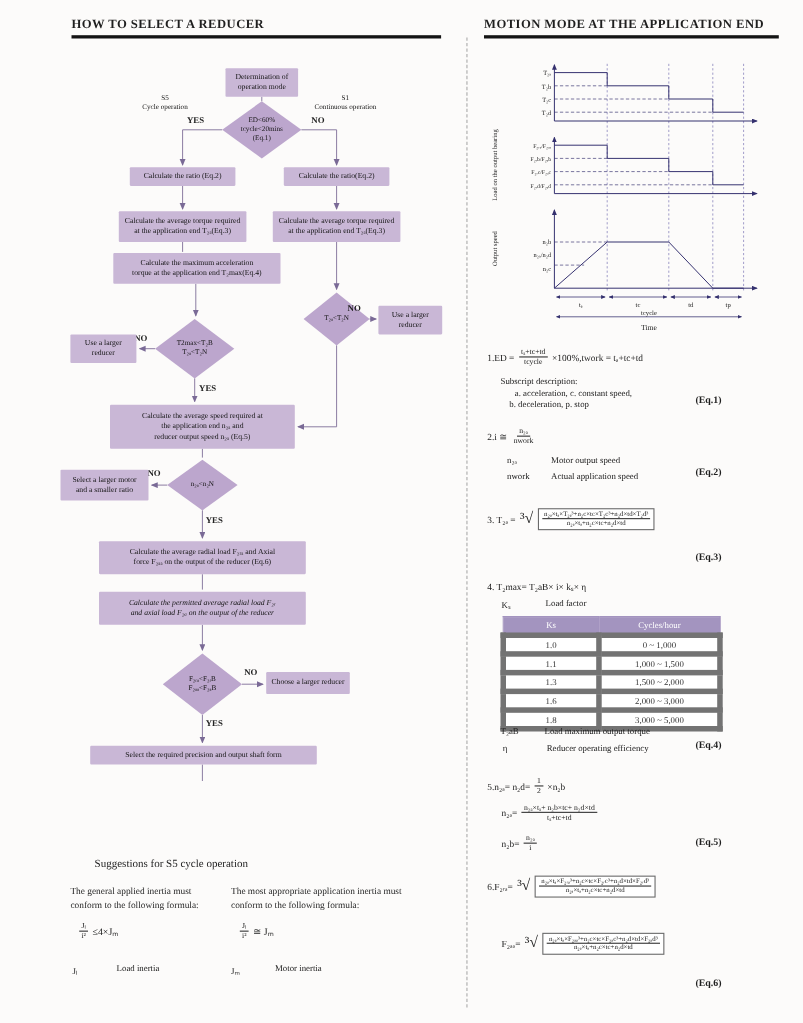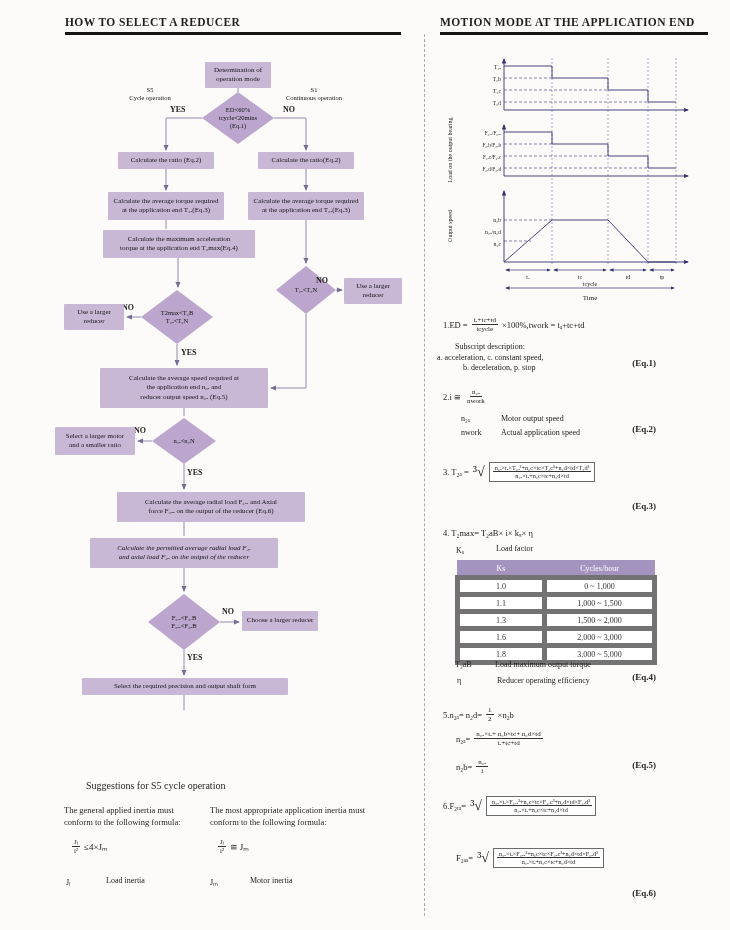--- a/index.html
+++ b/index.html
@@ -123,21 +123,21 @@
 the application end n₂ₐ and
 reducer output speed n₂ₐ (Eq.5)</div>
 
   <div class="dtext" style="left:154px;top:434px;width:60px;height:14px;">n₂ₐ&lt;n₂N</div>
   <div class="flabel" style="left:134px;top:426px;">NO</div>
   <div class="fbox" style="left:55px;top:427px;width:80px;height:28px;">Select a larger motor
 and a smaller ratio</div>
 
   <div class="flabel" style="left:187px;top:468px;">YES</div>
 
-  <div class="fbox" style="left:90px;top:492px;width:188px;height:30px;margin-left:27px;">Calculate the average radial load F₂ᵣₐ and Axial
+  <div class="fbox" style="left:90px;top:492px;width:188px;height:30px;">Calculate the average radial load F₂ᵣₐ and Axial
 force F₂ₐₐ on the output of the reducer (Eq.6)</div>
   <div class="fbox" style="left:90px;top:538px;width:188px;height:30px;font-style:italic;">Calculate the permitted average radial load F₂ᵣ
 and axial load F₂ₐ on the output of the reducer</div>
 
   <div class="dtext" style="left:148px;top:608px;width:72px;height:28px;">F₂ᵣₐ&lt;F₂ᵣB
 F₂ₐₐ&lt;F₂ₐB</div>
   <div class="flabel" style="left:222px;top:607px;">NO</div>
   <div class="fbox" style="left:242px;top:611px;width:76px;height:20px;">Choose a larger reducer</div>
 
   <div class="flabel" style="left:187px;top:653px;">YES</div>
@@ -256,21 +256,21 @@
 
   <div class="eqrow" style="left:443px;top:316px;">
     <span>1.ED =</span>
     <span class="frac">
       <span class="num">tₐ+tc+td</span>
       <span class="den">tcycle</span>
     </span>
     <span>×100%,twork = tₐ+tc+td</span>
   </div>
   <div class="subnote" style="left:455px;top:342px;">Subscript description:</div>
-  <div class="subnote" style="left:437px;top:353px;">a. acceleration, c. constant speed,</div>
+  <div class="subnote" style="left:468px;top:353px;">a. acceleration, c. constant speed,</div>
   <div class="subnote" style="left:463px;top:363px;">b. deceleration, p. stop</div>
   <div class="eqtag" style="left:596px;top:358px;">(Eq.1)</div>
 
   <div class="eqrow" style="left:443px;top:388px;">
     <span>2.i ≅</span>
     <span class="frac">
       <span class="num">n₂ₐ</span>
       <span class="den">nwork</span>
     </span>
   </div>

